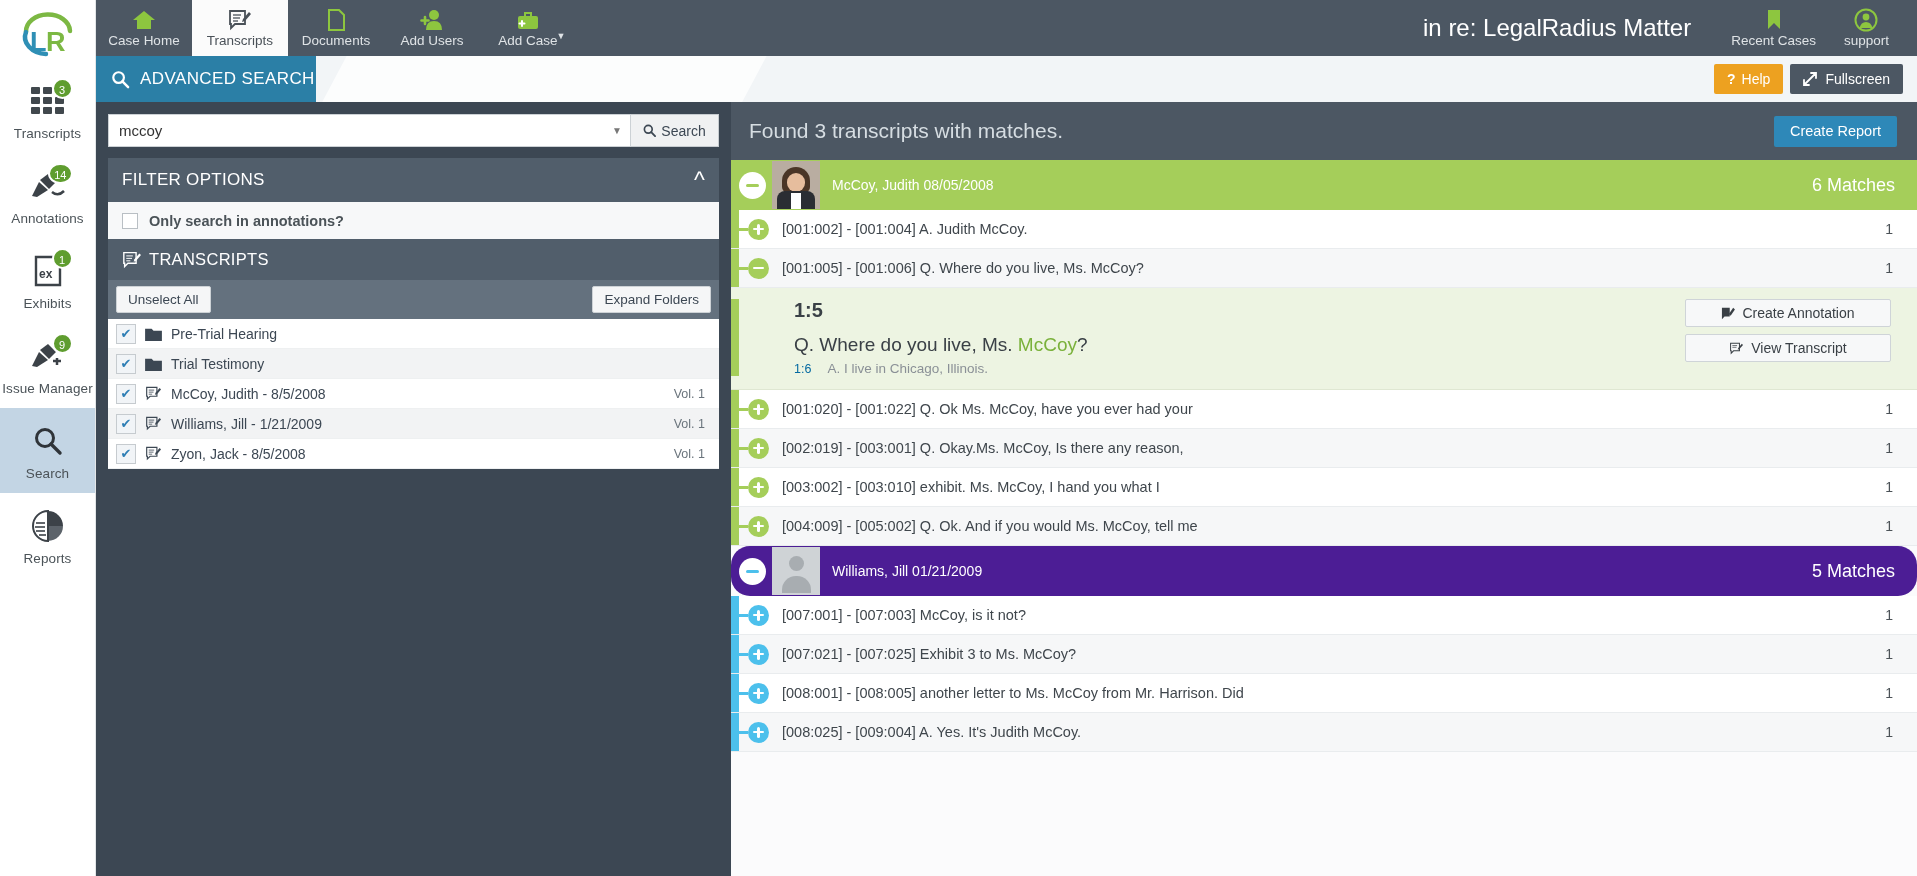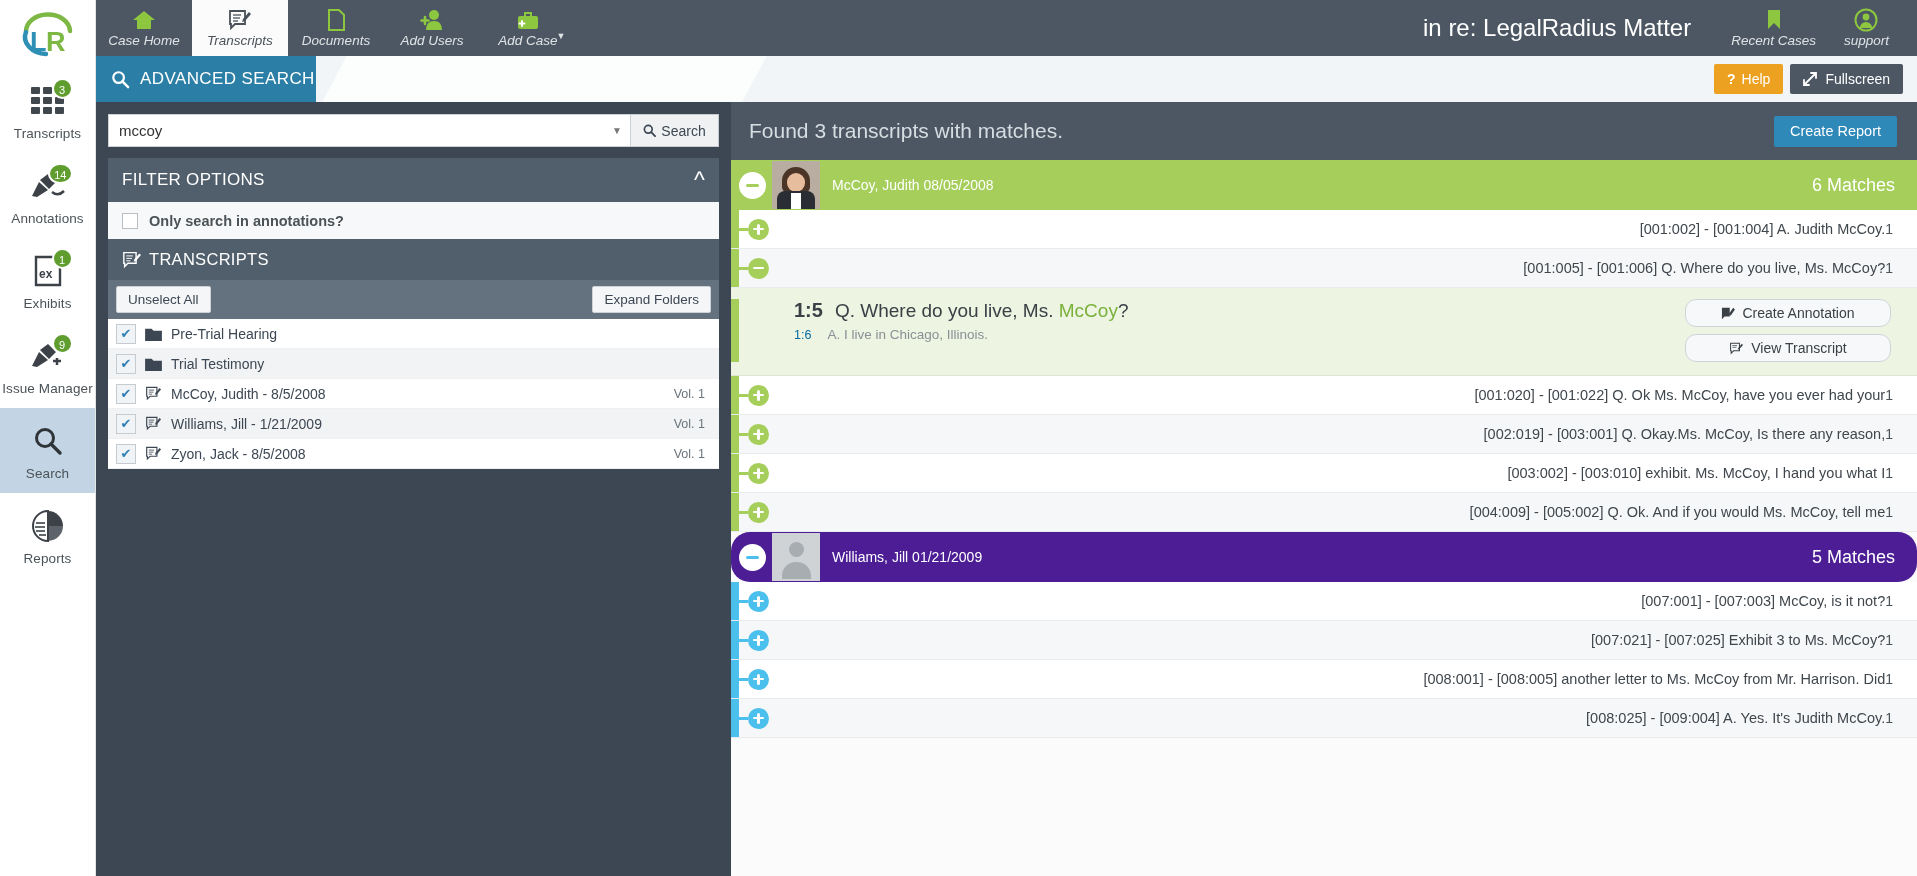--- a/index.html
+++ b/index.html
@@ -40,21 +40,21 @@
   .grid-ico { display:grid; grid-template-columns: repeat(3, 9px); grid-template-rows: repeat(3, 7px); gap: 3px; }
   .grid-ico i { background: #41484d; display:block; border-radius:1px; }
 
   
   .topnav {
     position: absolute; left: 96px; top: 0; right: 0; height: 56px;
     background: #4c5763; display: flex; align-items: stretch;
   }
   .nav-btn {
     width: 96px; display: flex; flex-direction: column; align-items: center; justify-content: center;
-    gap: 1px; color: #dfe3e6; font-size: 13.5px; cursor: pointer; font-style: italic;
+    gap: 1px; color: #dfe3e6; font-size: 13.5px; cursor: pointer;
   }
   .nav-btn.active { background: #fbfbfb; color: #4a5158; }
   .nav-ico { height: 24px; display: flex; align-items: center; justify-content: center; }
   .nav-spacer { flex: 1; }
   .case-title {
     display: flex; align-items: center; color: #ffffff;
     font-size: 24px; padding-right: 26px; white-space: nowrap;
   }
   .nav-right {
     display: flex; align-items: center; gap: 0px; padding-right: 14px;
@@ -190,21 +190,21 @@
   .av-photo .shirt{position:absolute;left:19px;bottom:0;width:10px;height:16px;background:#fff;}
   .av-gray { width:48px; height:48px; background:#cfd3d6; position:relative;}
   .av-gray .gh{position:absolute;left:17px;top:9px;width:15px;height:15px;border-radius:50%;background:#a8adb1;}
   .av-gray .gb{position:absolute;left:10px;bottom:2px;width:29px;height:17px;border-radius:14px 14px 0 0;background:#a8adb1;}
   .grp-title { font-size: 14px; padding-left: 12px; flex: 1; }
   .grp-count { font-size: 18px; padding-right: 22px; }
 
   .match-row {
     position: relative; display: flex; align-items: center; height: 39px;
     background: #fff; border-bottom: 1px solid #e9ecee;
-    font-size: 14.5px; color: #3f464c; cursor: pointer; text-align: right;
+    font-size: 14.5px; color: #3f464c; cursor: pointer;
   }
   .match-row.alt { background: #f6f7f8; }
   .spine { width: 8px; align-self: stretch; flex: none; }
   .spine.green { background: #a5ce5a; }
   .spine.blue { background: #4cc0ec; }
   .connector { width: 9px; height: 3px; flex: none; }
   .connector.green { background: #a5ce5a; }
   .connector.blue { background: #4cc0ec; }
   .exp-ico {
     width: 21px; height: 21px; border-radius: 50%; flex: none;
@@ -217,32 +217,32 @@
   .exp-ico .v { position:absolute; width: 2.5px; height: 11px; background: #fff; border-radius:2px;}
   .match-txt { flex: 1; padding-left: 13px; }
   .match-n { font-size: 14px; color: #4b5257; padding-right: 24px; }
 
   .detail {
     display: flex; background: #edf4e2; border-bottom: 1px solid #dfe7d2;
     align-items: flex-start; padding: 11px 0 13px 0; position: relative;
   }
   .detail .spine { background: #a5ce5a; }
   .detail-body { flex: 1; padding-left: 55px; }
-  .d-line1 { display: flex; align-items: baseline; gap: 12px; }
+  .d-line1 { display: flex; align-items: baseline; gap: 12px; flex-direction: column; }
   .d-num { font-size: 20px; font-weight: bold; color: #3a4046; }
   .d-txt { font-size: 19px; color: #3a4046; }
   .hl { color: #7ab13b; }
   .d-line2 { display: flex; align-items: baseline; gap: 16px; margin-top: 5px; }
   .d-num2 { font-size: 12.5px; color: #0369a1; }
   .d-txt2 { font-size: 13.5px; color: #8a9096; }
   .detail-actions { display: flex; flex-direction: column; gap: 7px; padding-right: 26px; }
   .act-btn {
     width: 206px; height: 28px; background: #f7f8f9; border: 1px solid #cfd4d8;
     display: flex; align-items: center; justify-content: center; gap: 7px;
-    font-size: 14px; color: #3a4046; cursor: pointer; border-radius: 11px;
+    font-size: 14px; color: #3a4046; cursor: pointer; border-radius: 2px;
   }
   svg { display: block; }
 </style>
 </head>
 <body>
 
 <div class="app">
 
   <div class="rail">
     <div class="logo">

